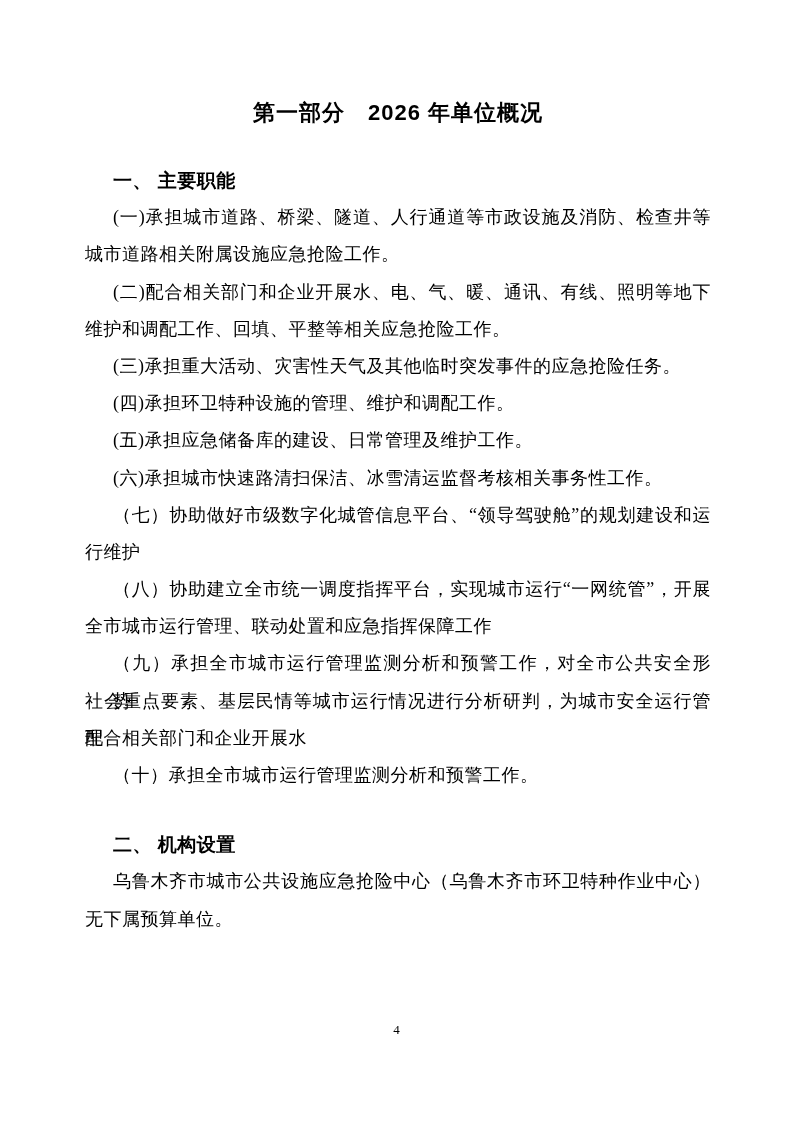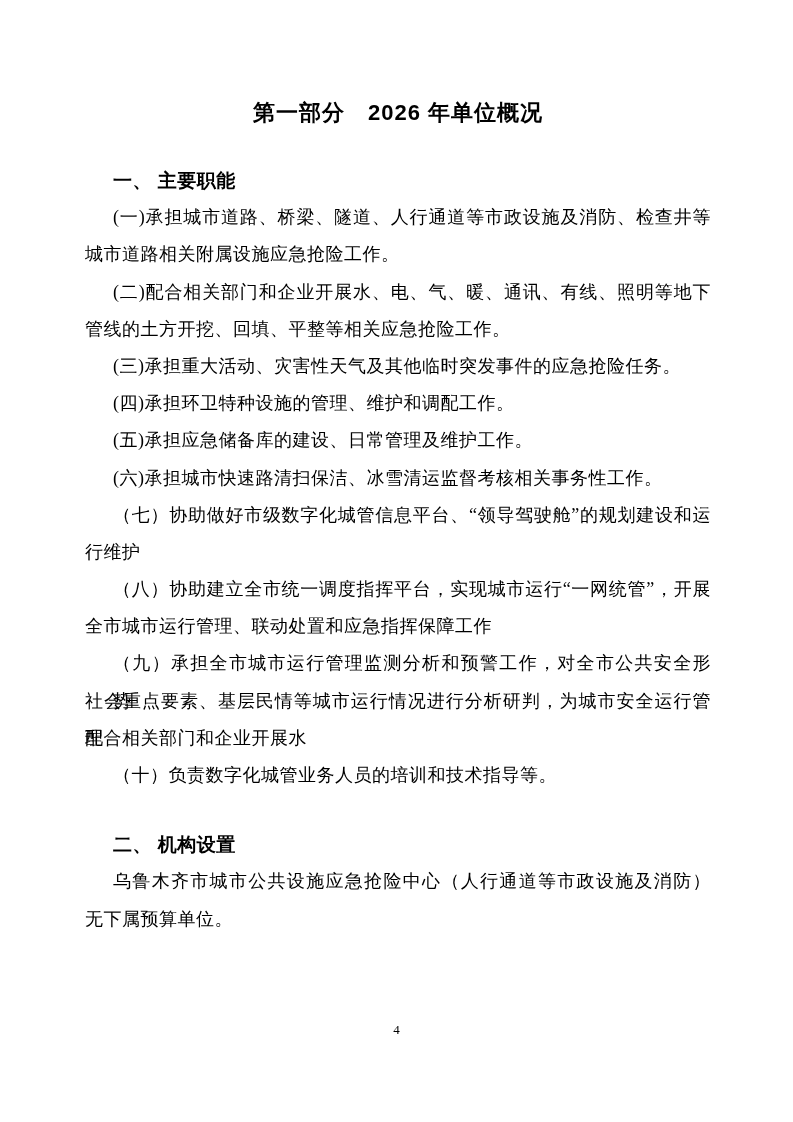--- a/index.html
+++ b/index.html
@@ -68,33 +68,33 @@
 
 <div class="page">
   <div class="content">
 
     <div class="doc-title">第一部分　2026 年单位概况</div>
 
     <div class="line heading indent">一、 主要职能</div>
     <div class="line indent fill">(一)承担城市道路、桥梁、隧道、人行通道等市政设施及消防、检查井等</div>
     <div class="line">城市道路相关附属设施应急抢险工作。</div>
     <div class="line indent fill">(二)配合相关部门和企业开展水、电、气、暖、通讯、有线、照明等地下</div>
-    <div class="line">管线的土方开挖、回填、平整等相关应急抢险工作。</div>
+    <div class="line">维护和调配工作、回填、平整等相关应急抢险工作。</div>
     <div class="line indent">(三)承担重大活动、灾害性天气及其他临时突发事件的应急抢险任务。</div>
     <div class="line indent">(四)承担环卫特种设施的管理、维护和调配工作。</div>
     <div class="line indent">(五)承担应急储备库的建设、日常管理及维护工作。</div>
     <div class="line indent">(六)承担城市快速路清扫保洁、冰雪清运监督考核相关事务性工作。</div>
     <div class="line indent fill">（七）协助做好市级数字化城管信息平台、“领导驾驶舱”的规划建设和运</div>
     <div class="line">行维护</div>
     <div class="line indent fill">（八）协助建立全市统一调度指挥平台，实现城市运行“一网统管”，开展</div>
     <div class="line">全市城市运行管理、联动处置和应急指挥保障工作</div>
     <div class="line indent fill">（九）承担全市城市运行管理监测分析和预警工作，对全市公共安全形势、</div>
     <div class="line fill">社会重点要素、基层民情等城市运行情况进行分析研判，为城市安全运行管理</div>
     <div class="line">配合相关部门和企业开展水</div>
-    <div class="line indent">（十）负责数字化城管业务人员的培训和技术指导等。</div>
+    <div class="line indent">（十）承担全市城市运行管理监测分析和预警工作。</div>
     <div class="line heading indent">二、 机构设置</div>
-    <div class="line indent fill">乌鲁木齐市城市公共设施应急抢险中心（人行通道等市政设施及消防）</div>
+    <div class="line indent fill">乌鲁木齐市城市公共设施应急抢险中心（乌鲁木齐市环卫特种作业中心）</div>
     <div class="line">无下属预算单位。</div>
 
   </div>
 
   <div class="page-number">4</div>
 </div>
 
 </body></html>

